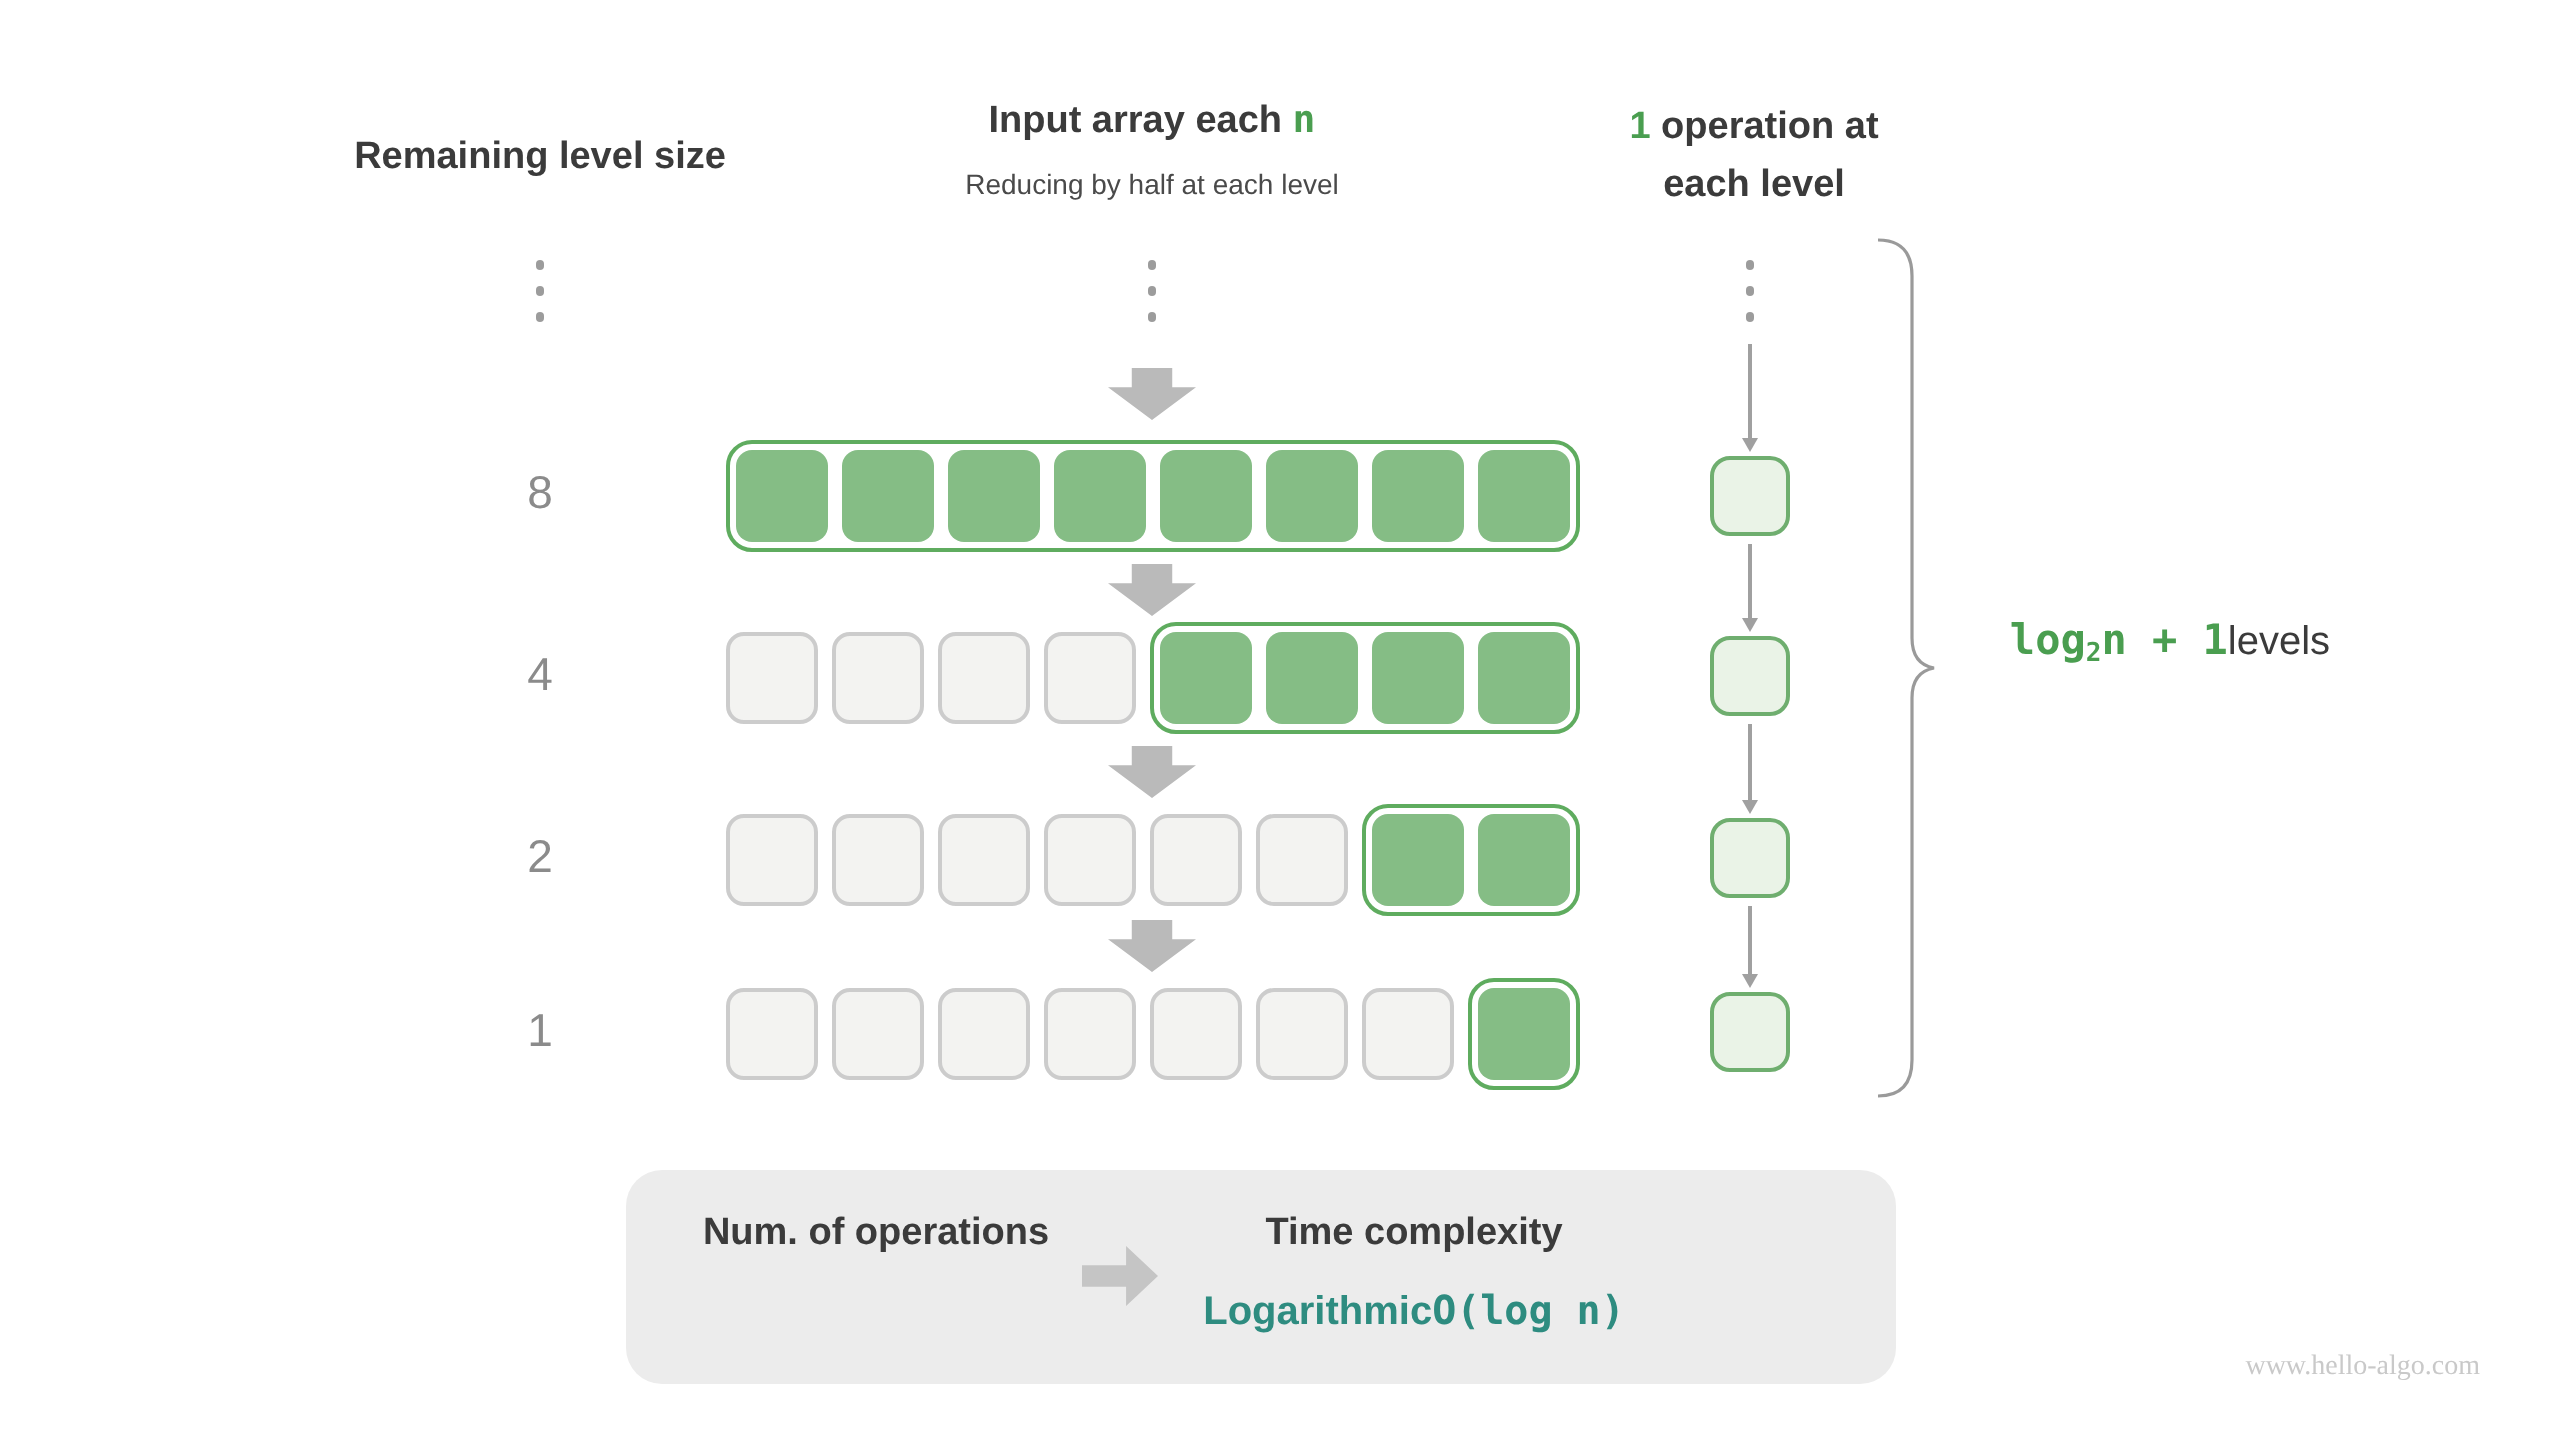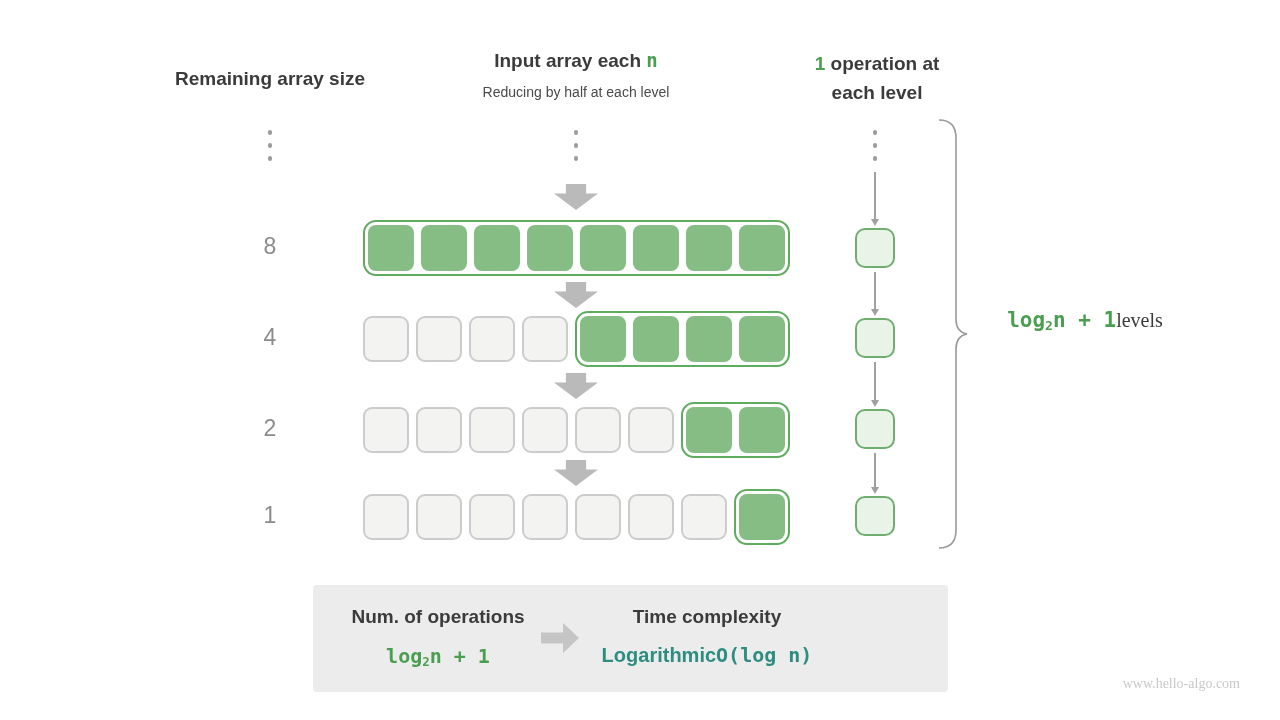--- a/index.html
+++ b/index.html
@@ -47,35 +47,35 @@
   
   .op-square{width:40px;height:40px;border-radius:10px;box-sizing:border-box;
     background:var(--light-green-fill);border:2px solid var(--light-green-border);}
   .op-arrow{width:1.5px;background:var(--thin-arrow);}
   .op-arrow:after{content:"";position:absolute;bottom:-6px;left:-3.5px;
     border:4px solid transparent;border-top:7px solid var(--thin-arrow);border-bottom:none;}
 
   
   .brace-label{font-size:20px;color:var(--dark-text);line-height:29px;white-space:nowrap;}
   .brace-label .formula{font-size:21px;}
-  .brace-label .lvl{font-family:Liberation Serif, serif;}
+  .brace-label .lvl{}
 
   
-  .summary-box{background:var(--box-bg);border-radius:4px;}
+  .summary-box{background:var(--box-bg);border-radius:18px;}
   .sum-title{font-size:19px;font-weight:700;color:var(--dark-text);}
   .sum-formula{font-size:20px;font-weight:700;}
   .sum-value{font-size:20px;font-weight:700;color:var(--teal-text);white-space:nowrap;}
   .sum-value .code{}
 
   .watermark{font-family:Liberation Serif, serif;font-size:14px;color:var(--watermark);}
 </style>
 </head>
 <body>
 
-<div class="abs hdr bold center" style="left:120px;top:64px;width:300px">Remaining array size</div>
+<div class="abs hdr bold center" style="left:120px;top:64px;width:300px">Remaining level size</div>
 
 <div class="abs hdr bold center" style="left:426px;top:46px;width:300px"><span>Input array each </span><span class="green mono">n</span></div>
 <div class="abs hdr-sub center" style="left:401px;top:84px;width:350px">Reducing by half at each level</div>
 
 <div class="abs hdr bold center" style="left:777px;top:49px;width:200px"><span class="green">1</span><span> operation at</span><br>
      <span>each level</span></div>
 
 <div class="abs dots" style="left:267px;top:130px">
     <i></i>
     <i></i>
@@ -163,21 +163,20 @@
 <svg class="abs" style="left:933px;top:118px" width="42" height="432" viewBox="0 0 42 432">
   <path d="M 6 2 Q 23 2 23 20 L 23 201 Q 23 214 34 216 Q 23 218 23 231 L 23 412 Q 23 430 6 430" fill="none" stroke="#9a9a9a" stroke-width="1.6"></path>
 </svg>
 
 <div class="abs brace-label center" style="left:980px;top:306px;width:210px">
   <div><span class="formula mono bold green"><span>log</span><sub class="fsub">2</sub><span>n + 1</span></span><span class="lvl">levels</span></div>
 </div>
 
 <div class="abs summary-box" style="left:313px;top:585px;width:635px;height:107px">
   <div class="abs sum-title center" style="left:10px;top:21px;width:230px">Num. of operations</div>
-  <div class="abs sum-formula mono green center" style="left:10px;top:59px;width:230px"><span>log</span><sub class="fsub">2</sub><span>n + 1</span></div>
 
   <div class="abs right-arrow" style="left:228px;top:38px"></div>
 
   <div class="abs sum-title center" style="left:254px;top:21px;width:280px">Time complexity</div>
   <div class="abs sum-value center" style="left:244px;top:58px;width:300px"><span>Logarithmic</span><span class="code mono">O(log n)</span></div>
 </div>
 
 <div class="abs watermark" style="right:40px;top:676px">www.hello-algo.com</div>
 
 </body></html>

